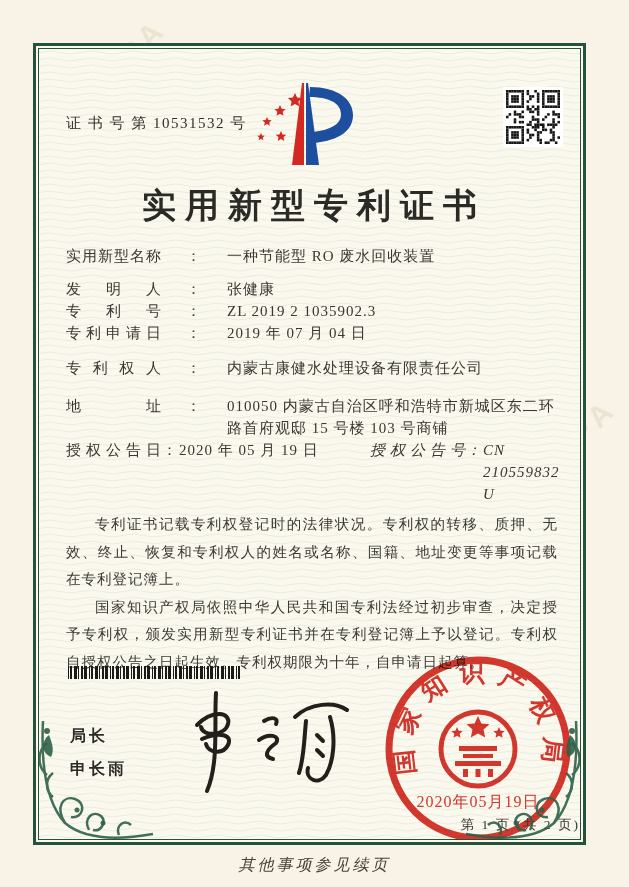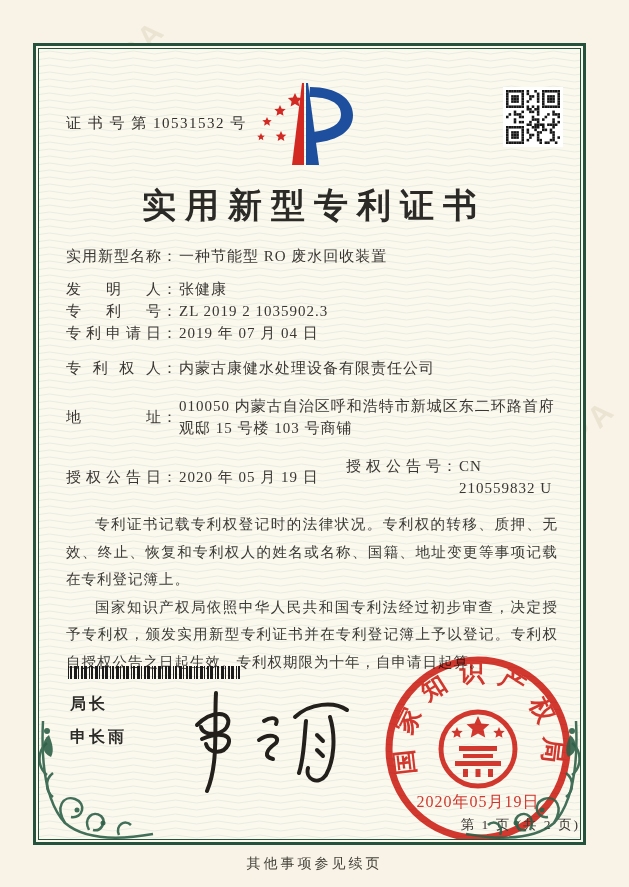--- a/index.html
+++ b/index.html
@@ -38,60 +38,60 @@
   }
   .logo{position:absolute;left:212px;top:30px;width:112px;height:94px;}
   .qr{position:absolute;left:464px;top:38px;width:54px;height:54px;background:#fff;padding:3px;}
   .title{
     position:absolute;left:0;right:0;top:114px;text-align:center;
     font-size:34px;font-weight:700;color:#2c2a26;
     letter-spacing:9px;text-indent:9px;white-space:nowrap;margin-top:20px;
   }
   
   .fields{position:absolute;left:27px;right:22px;top:196px;font-size:15px;color:#3a3733;}
-  .frow{display:flex;align-items:center;line-height:22px;}
+  .frow{display:flex;align-items:flex-start;line-height:22px;gap:24px;}
   .flabel{
     display:inline-block;width:96px;flex:none;
     text-align:justify;text-align-last:justify;letter-spacing:1px;
   }
   .fcolon{flex:none;margin-right:2px;}
   .fvalue{flex:1;letter-spacing:1px;}
   .m1{margin-top:11px}.m2{}.m3{}
-  .m4{margin-top:13px}.m5{margin-top:16px}.m6{margin-top:16px}
-  .pair2{display:flex;margin-left:12px;}
+  .m4{margin-top:13px}.m5{margin-top:16px}.m6{margin-top:0px}
+  .pair2{display:flex;margin-left:12px;font-style:italic;}
   .pair1{display:flex;width:268px;flex:none;}
   
   .paras{
     position:absolute;left:27px;right:22px;top:462px;
     font-size:14.5px;line-height:27.5px;color:#3b3a35;letter-spacing:1px;
     text-align:justify;
   }
   .paras p{margin:0;text-indent:2em;}
   
   .barcode{position:absolute;left:29px;top:617px;width:174px;height:13px;}
   
-  .signer{position:absolute;left:31px;top:638px;
+  .signer{position:absolute;left:31px;top:670px;
     font-family:"Liberation Sans","DejaVu Sans",sans-serif;
     font-size:16px;font-weight:700;color:#2d2b28;letter-spacing:3px;}
   .signer div{line-height:33px;}
   .signature{position:absolute;left:128px;top:636px;width:205px;height:115px;}
   
   .seal{position:absolute;left:340px;top:601px;width:198px;height:198px;
     mix-blend-mode:multiply;opacity:.92;}
   
   .pagenum{position:absolute;left:0;right:0;top:767px;text-align:right;
     font-size:13.5px;color:#3a3733;letter-spacing:2px;}
   
   .corner{position:absolute;bottom:-2px;width:118px;height:128px;}
   .corner.left{left:-2px;}
   .corner.right{right:-2px;transform:scaleX(-1);}
   
   .footer-note{
     position:absolute;left:0;right:0;top:855px;text-align:center;
-    font-size:14px;color:#45423c;letter-spacing:3px;
+    font-size:16px;color:#45423c;letter-spacing:3px;font-style:italic;
   }
 </style>
 </head>
 <body>
 
 <div class="page">
 
   <span class="wm" style="left:55px;top:50px">CNIPA</span>
   <span class="wm" style="left:395px;top:120px">CNIPA</span>
   <span class="wm" style="left:340px;top:300px">CNIPA</span>

